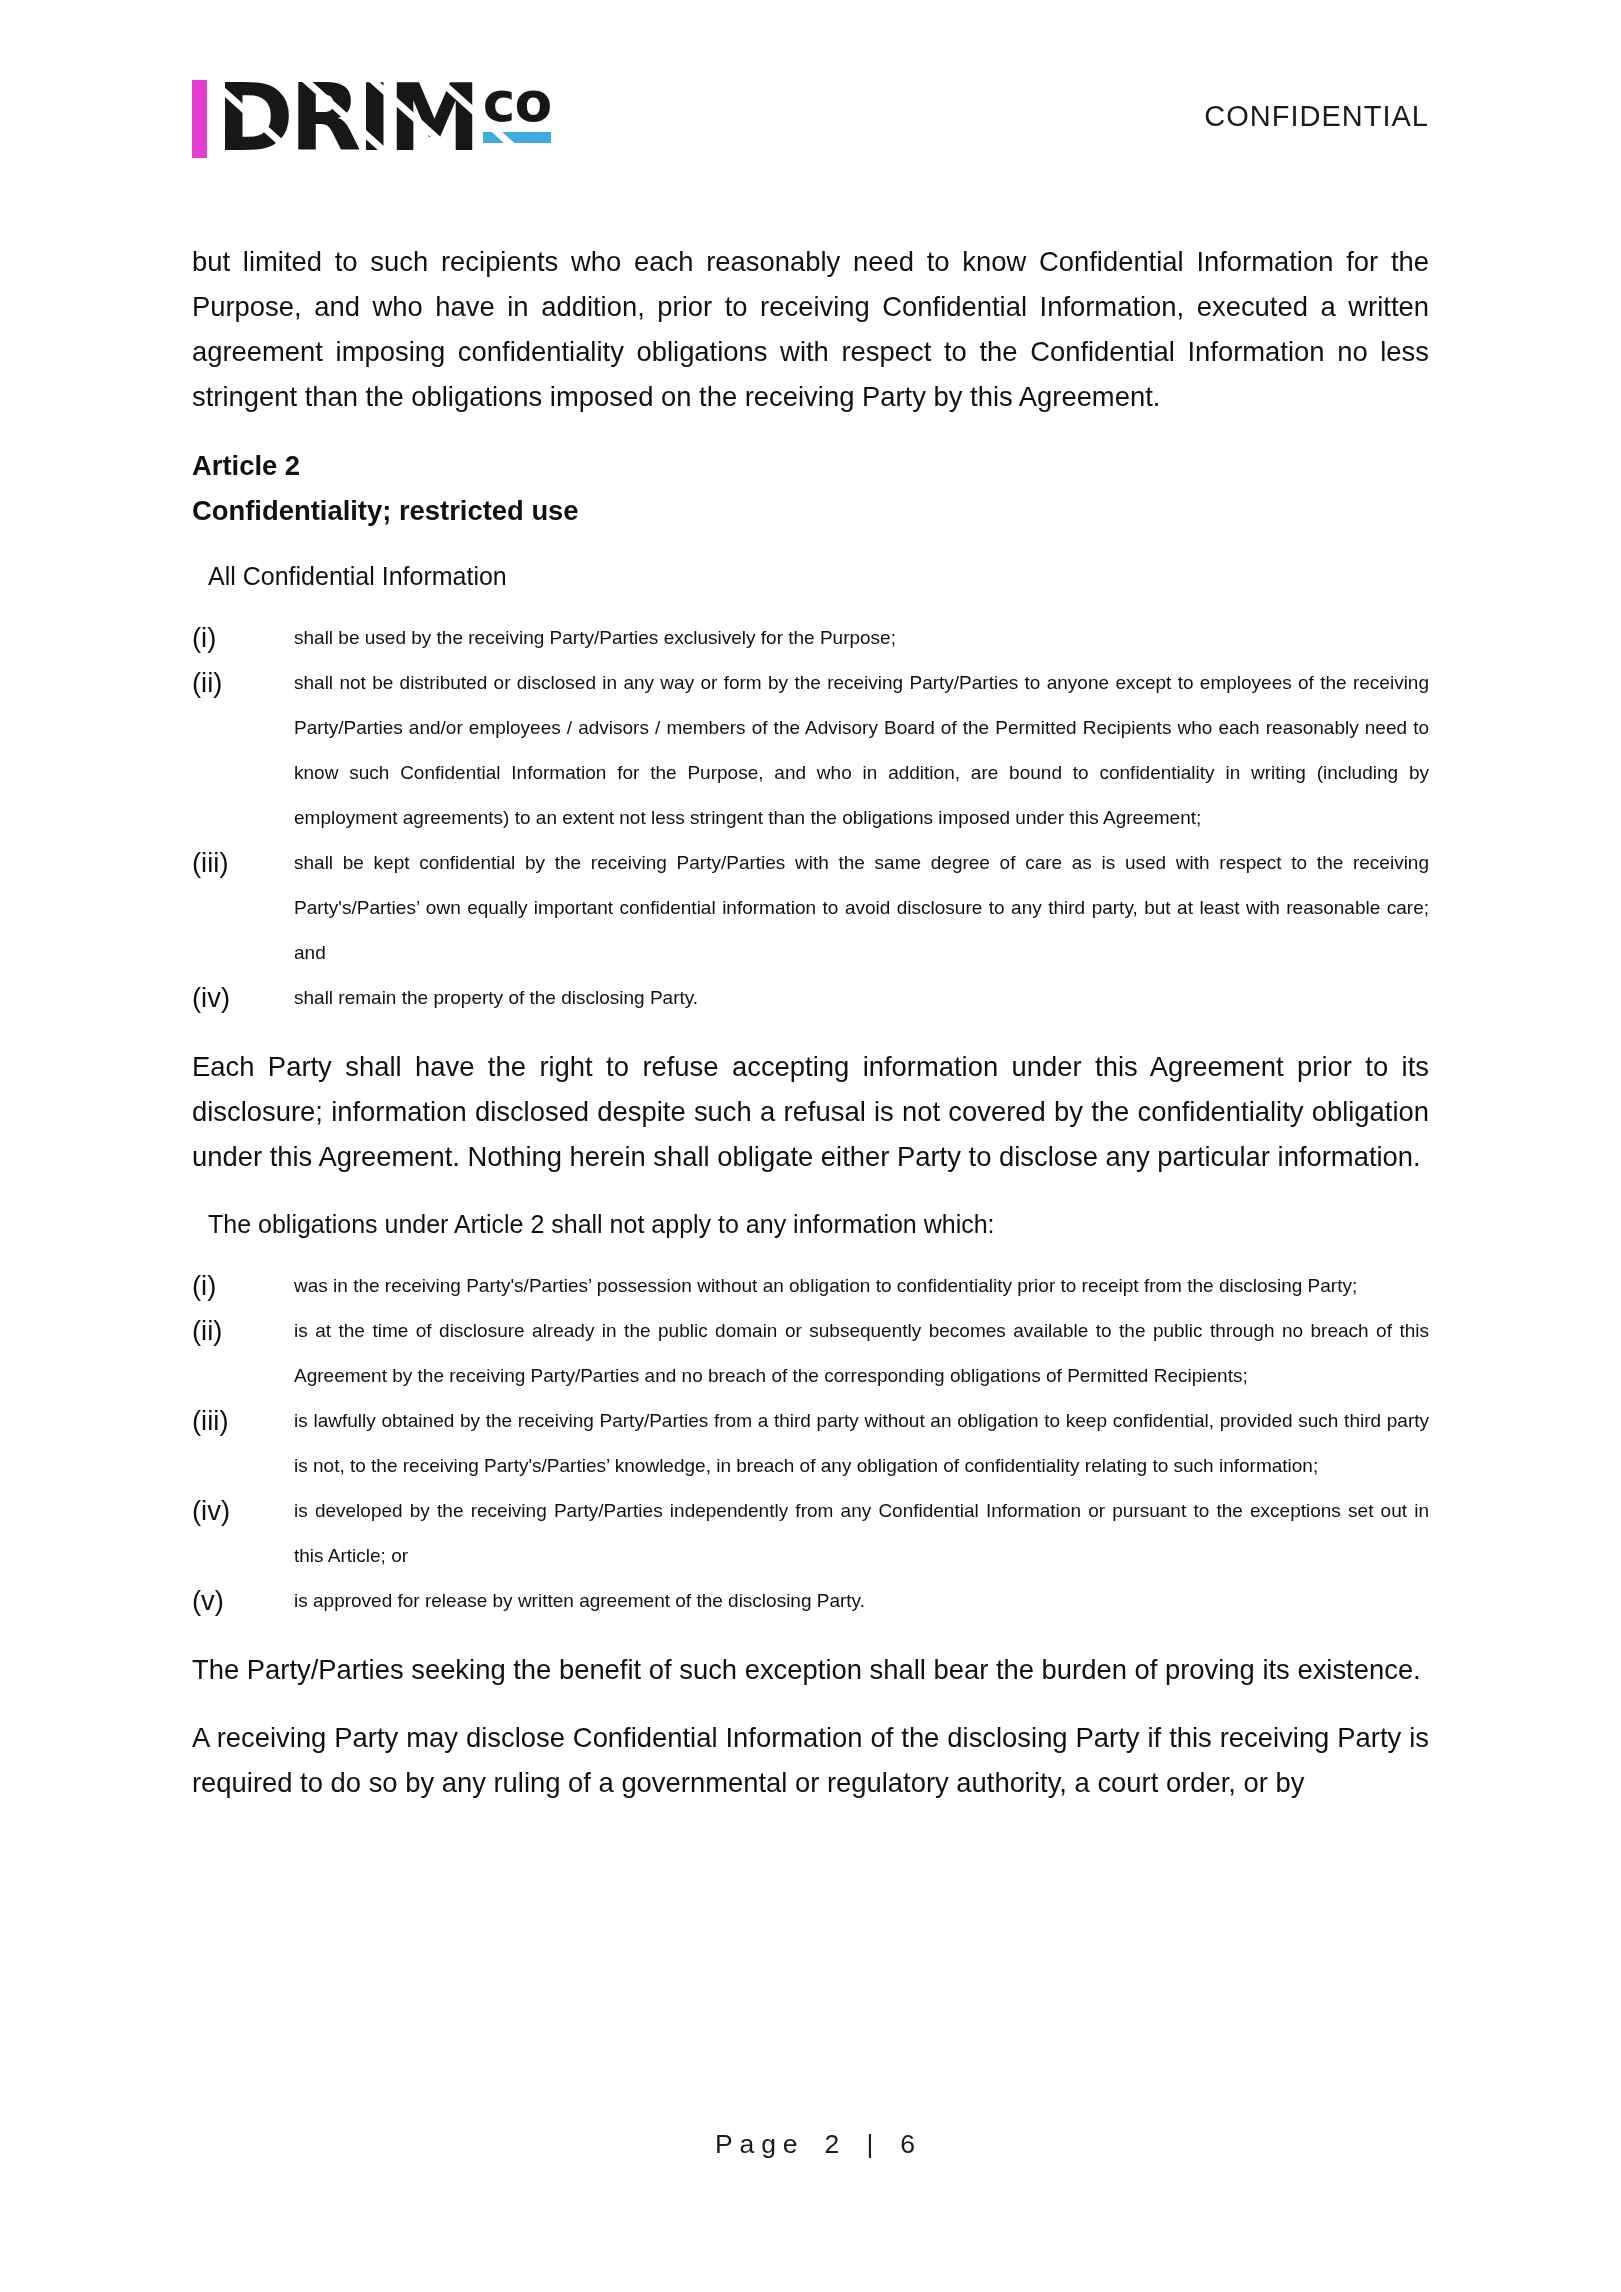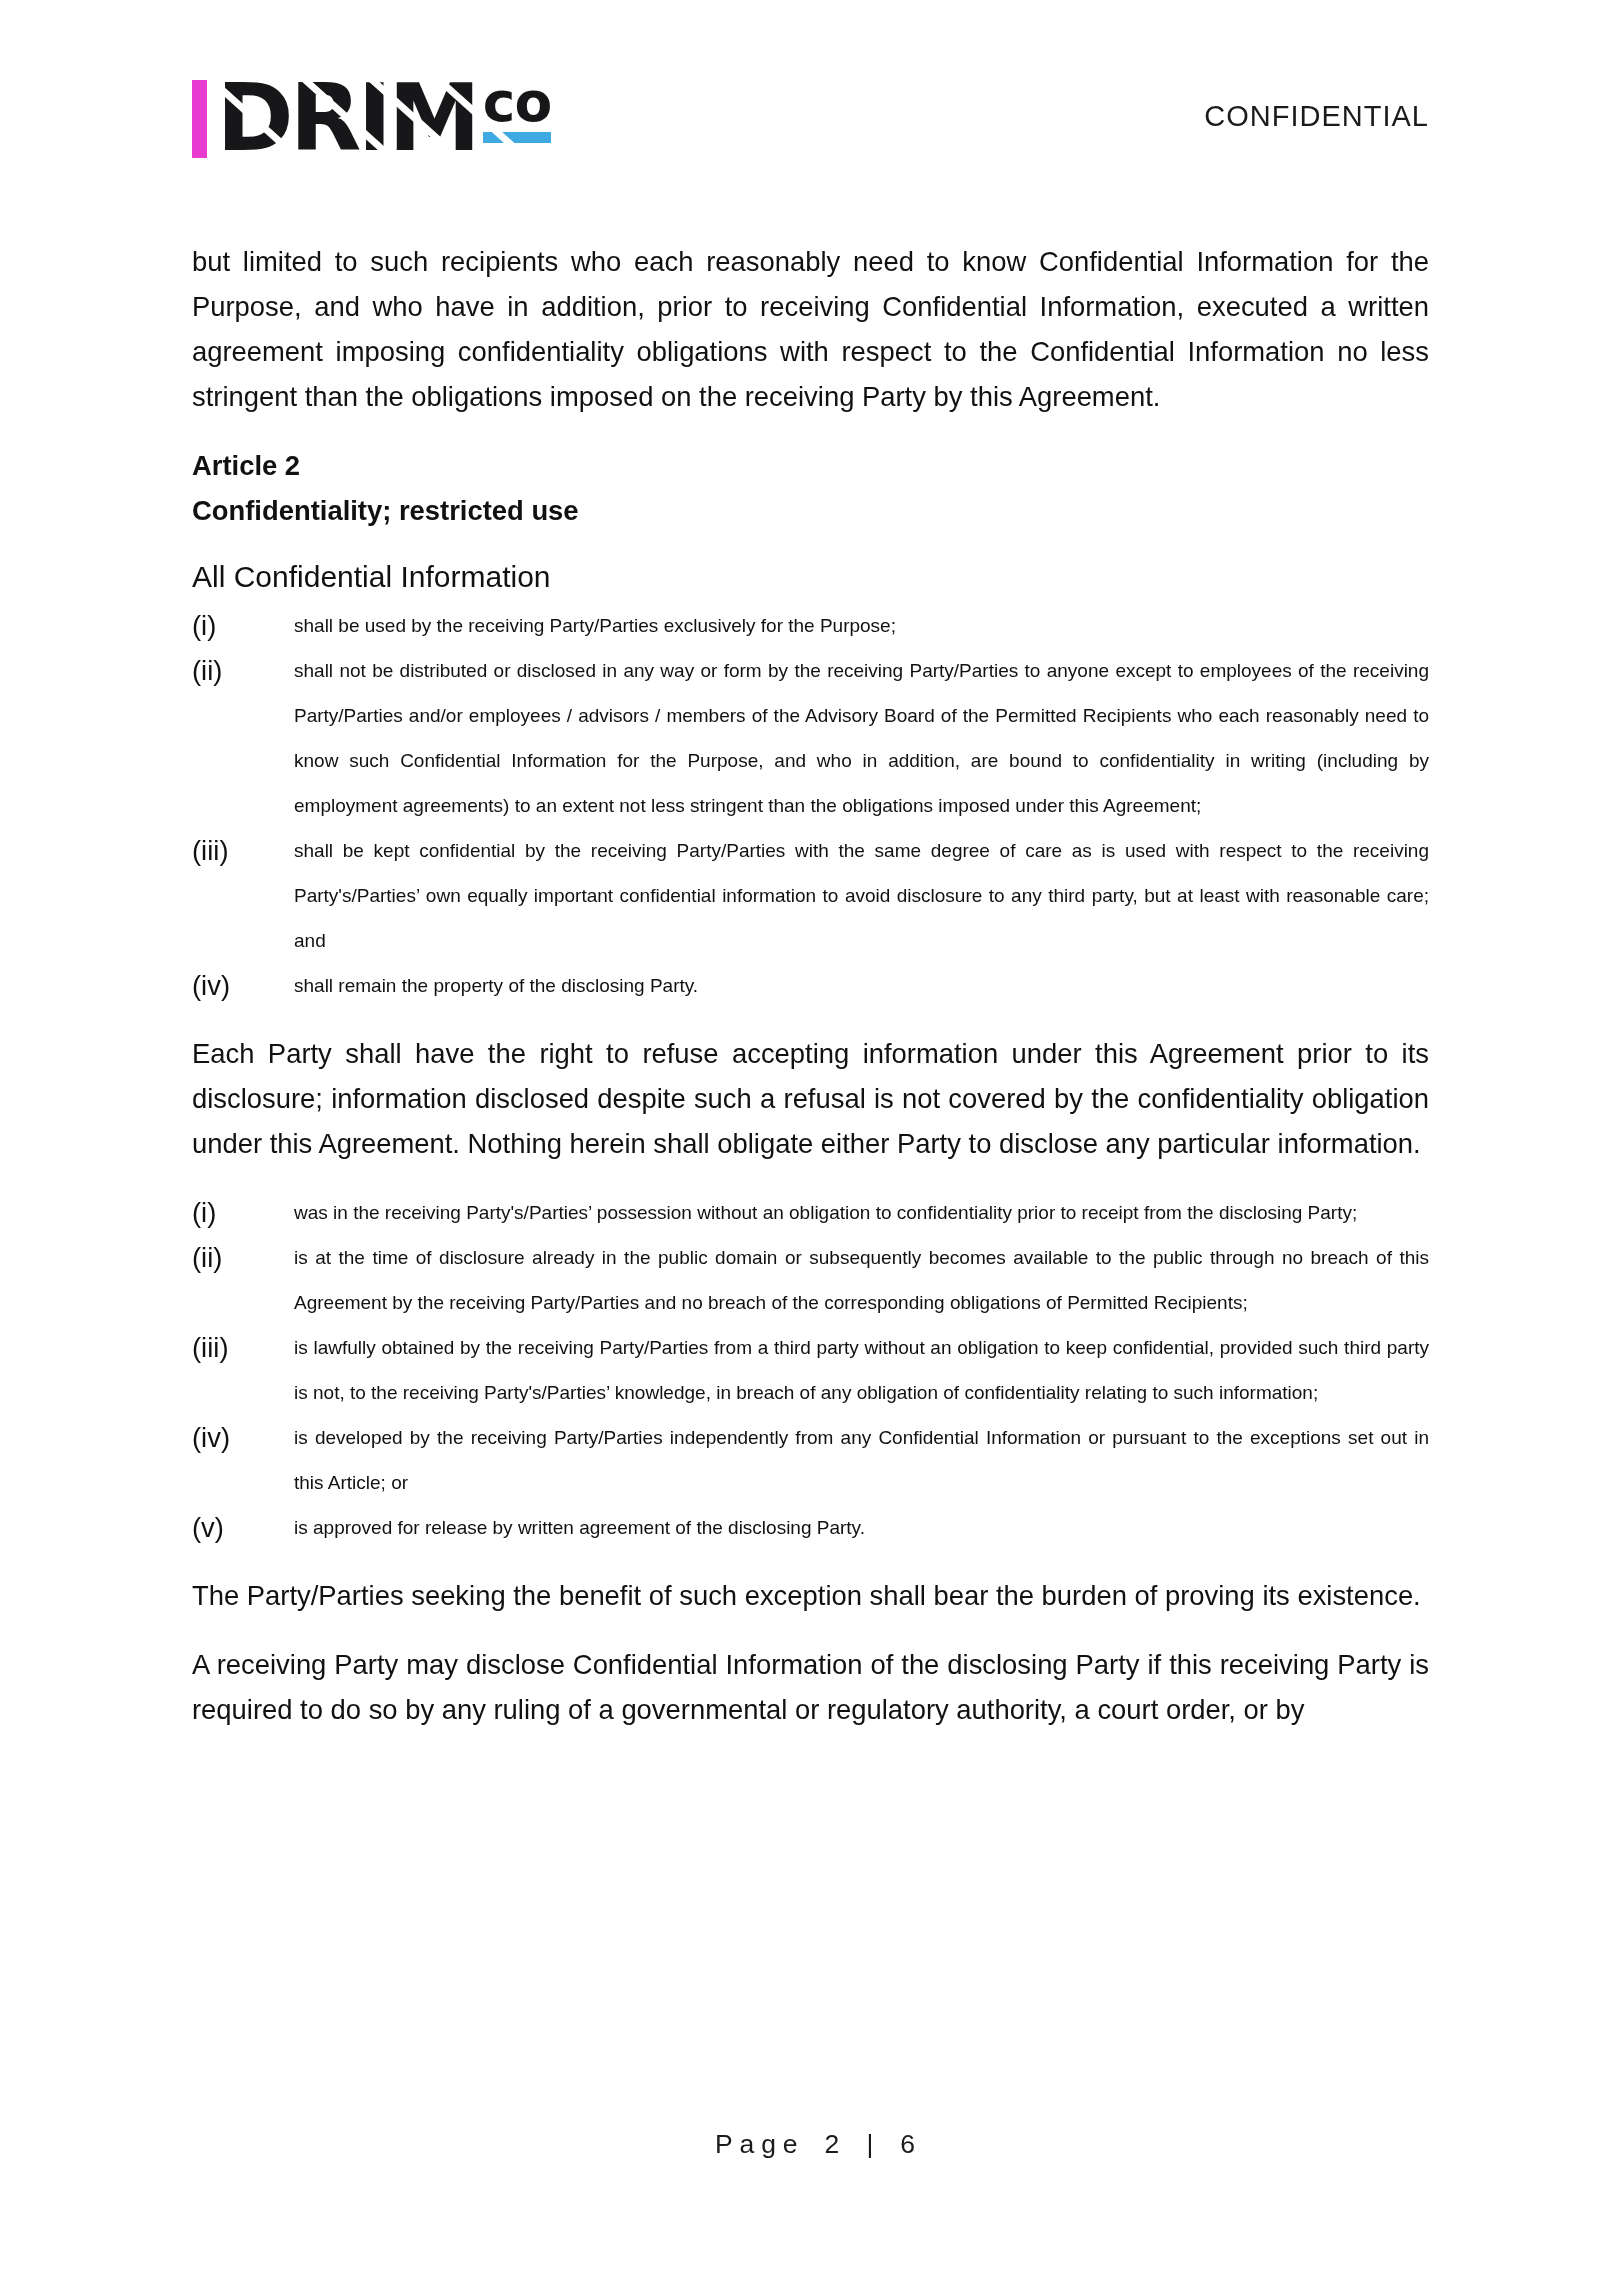--- a/index.html
+++ b/index.html
@@ -62,21 +62,21 @@
   }
   .article-h {
     display: flex;
     font-size: 27.4px;
     line-height: 45px;
     font-weight: bold;
     margin: 19.6px 0 21.6px 0;
     flex-direction: column;
   }
   .art-num { width: 194px; flex-shrink: 0; }
-  .lead-p { font-size: 30px; line-height: 45px; margin: 0; }
+  .lead-p { font-size: 25px; line-height: 45px; margin: 16px; }
   .clauses { margin: 3.9px 0 23.5px 0; }
   .clause { display: flex; }
   .marker { width: 102px; flex-shrink: 0; font-size: 27.4px; line-height: 45px; }
   .clause-text { flex: 1; font-size: 19px; line-height: 45px; text-align: justify; }
 
   
   .footer {
     position: absolute;
     left: 16px; right: 0;
     top: 2129px;
@@ -137,20 +137,21 @@
         </div>
         <div class="clause">
           <span class="marker">(iv)</span>
           <span class="clause-text">shall remain the property of the disclosing Party.</span>
         </div>
       </div>
 
       <p class="body-p">Each Party shall have the right to refuse accepting information under this Agreement prior to its disclosure; information disclosed despite such a refusal is not covered by the confidentiality obligation under this Agreement. Nothing herein shall obligate either Party to disclose any particular information.</p>
 
 
+      <p class="lead-p">The obligations under Article 2 shall not apply to any information which:</p>
 
       <div class="clauses">
         <div class="clause">
           <span class="marker">(i)</span>
           <span class="clause-text">was in the receiving Party's/Parties’ possession without an obligation to confidentiality prior to receipt from the disclosing Party;</span>
         </div>
         <div class="clause">
           <span class="marker">(ii)</span>
           <span class="clause-text">is at the time of disclosure already in the public domain or subsequently becomes available to the public through no breach of this Agreement by the receiving Party/Parties and no breach of the corresponding obligations of Permitted Recipients;</span>
         </div>

